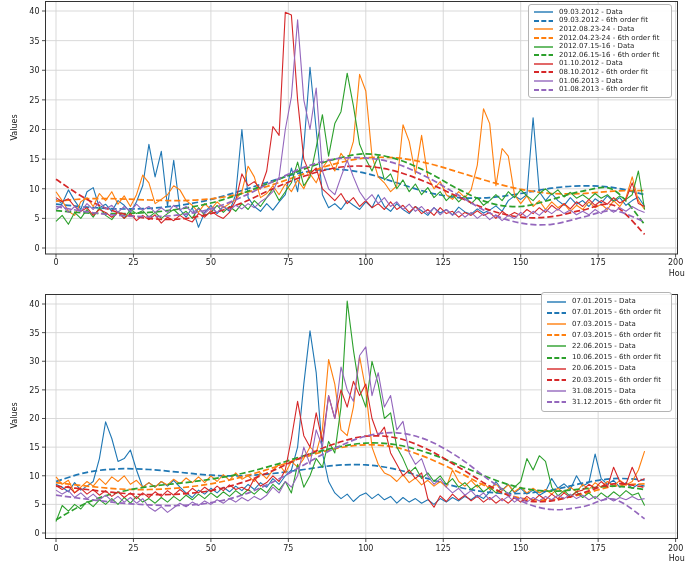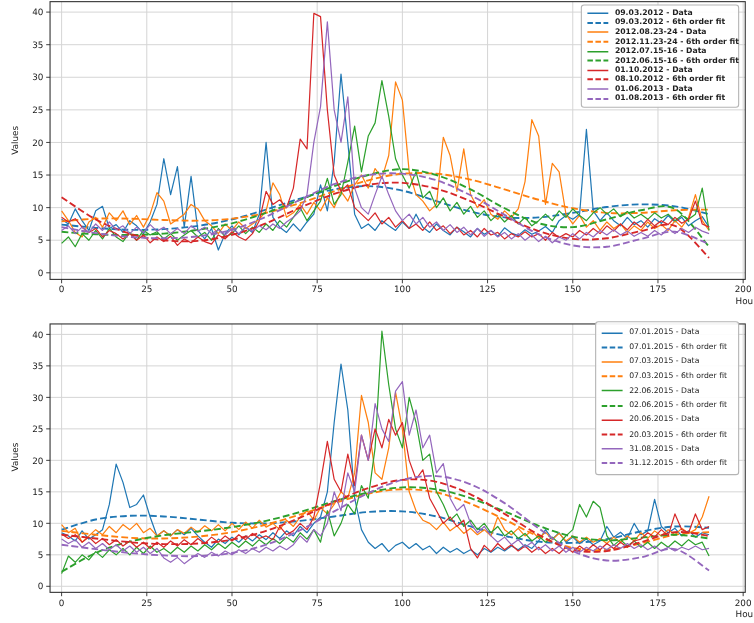--- a/index.html
+++ b/index.html
@@ -9,22 +9,22 @@
   .axlabel{position:absolute;font-size:8px;color:#1a1a1a;text-align:center;}
   .xlabel{left:56px;width:632px;text-align:right;}
   .xlabel.top{top:269px;}
   .xlabel.bot{top:554px;}
   .ylabel{width:60px;transform:rotate(-90deg);transform-origin:center;}
   .ylabel.top{left:-16px;top:123px;}
   .ylabel.bot{left:-16px;top:411px;}
   .legend{position:absolute;box-sizing:border-box;background:rgba(255,255,255,0.92);
           border:1px solid #b4b4b4;border-radius:3px;display:flex;flex-direction:column;
           justify-content:space-around;padding:3px 4px;}
-  .legend-0{left:528px;top:4px;width:144px;height:94px;font-weight:bold;}
-  .legend-1{left:541px;top:292px;width:131px;height:140px;justify-content:center;}
+  .legend-0{left:528px;top:4px;width:144px;height:94px;}
+  .legend-1{left:541px;top:292px;width:131px;height:120px;}
   .lrow{display:flex;align-items:center;flex:1;min-height:0;}
   .lrow svg{position:static;flex:0 0 auto;}
   .ltxt{font-size:7px;color:#1f1f1f;white-space:nowrap;margin-left:5px;line-height:1;}
 </style>
 </head>
 <body>
 
 <div class="fig">
   <svg id="plot" width="685" height="566">
       <g stroke="#d5d5d5" stroke-width="0.9">
@@ -194,21 +194,21 @@
       <div class="lrow">
         <svg width="21" height="8">
           <line x1="1" x2="20" y1="4" y2="4" stroke="#ff7f0e" stroke-width="1.4"></line>
         </svg>
         <span class="ltxt">2012.08.23-24 - Data</span>
       </div>
       <div class="lrow">
         <svg width="21" height="8">
           <line x1="1" x2="20" y1="4" y2="4" stroke="#ff7f0e" stroke-width="1.8" stroke-dasharray="5 2.3"></line>
         </svg>
-        <span class="ltxt">2012.11.23-24 - 6th order fit</span>
+        <span class="ltxt">2012.04.23-24 - 6th order fit</span>
       </div>
       <div class="lrow">
         <svg width="21" height="8">
           <line x1="1" x2="20" y1="4" y2="4" stroke="#2ca02c" stroke-width="1.4"></line>
         </svg>
         <span class="ltxt">2012.07.15-16 - Data</span>
       </div>
       <div class="lrow">
         <svg width="21" height="8">
           <line x1="1" x2="20" y1="4" y2="4" stroke="#2ca02c" stroke-width="1.8" stroke-dasharray="5 2.3"></line>
@@ -268,21 +268,21 @@
       <div class="lrow">
         <svg width="21" height="8">
           <line x1="1" x2="20" y1="4" y2="4" stroke="#2ca02c" stroke-width="1.4"></line>
         </svg>
         <span class="ltxt">22.06.2015 - Data</span>
       </div>
       <div class="lrow">
         <svg width="21" height="8">
           <line x1="1" x2="20" y1="4" y2="4" stroke="#2ca02c" stroke-width="1.8" stroke-dasharray="5 2.3"></line>
         </svg>
-        <span class="ltxt">02.06.2015 - 6th order fit</span>
+        <span class="ltxt">10.06.2015 - 6th order fit</span>
       </div>
       <div class="lrow">
         <svg width="21" height="8">
           <line x1="1" x2="20" y1="4" y2="4" stroke="#d62728" stroke-width="1.4"></line>
         </svg>
         <span class="ltxt">20.06.2015 - Data</span>
       </div>
       <div class="lrow">
         <svg width="21" height="8">
           <line x1="1" x2="20" y1="4" y2="4" stroke="#d62728" stroke-width="1.8" stroke-dasharray="5 2.3"></line>

